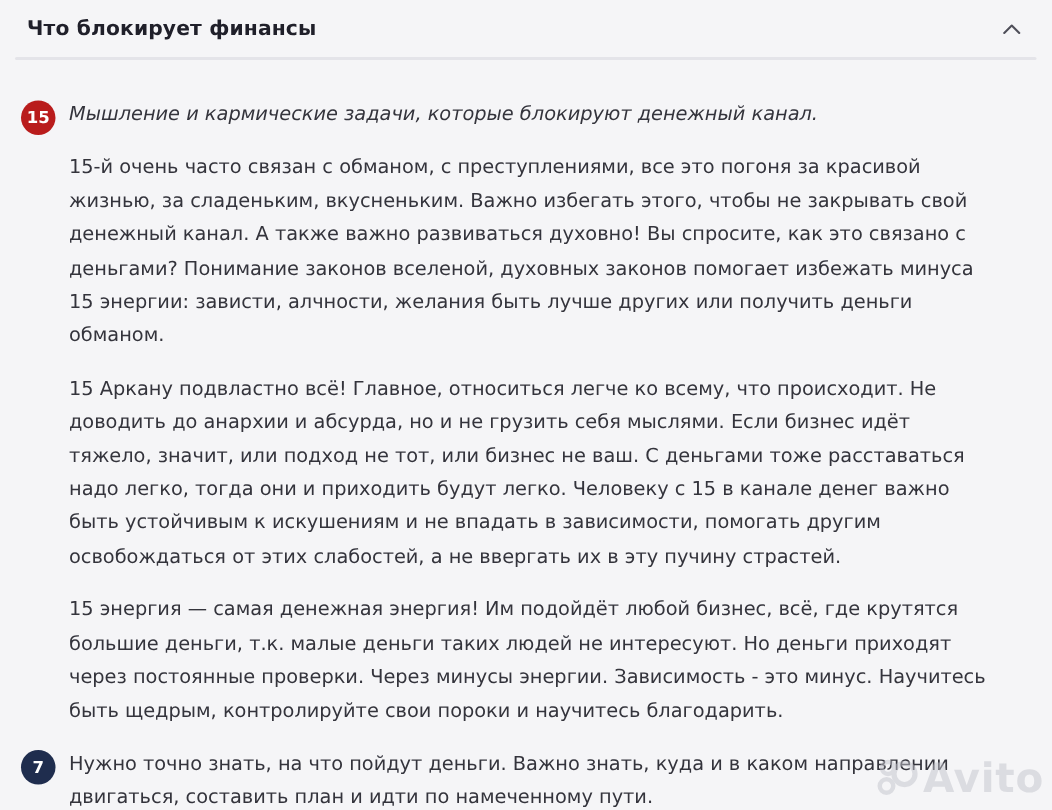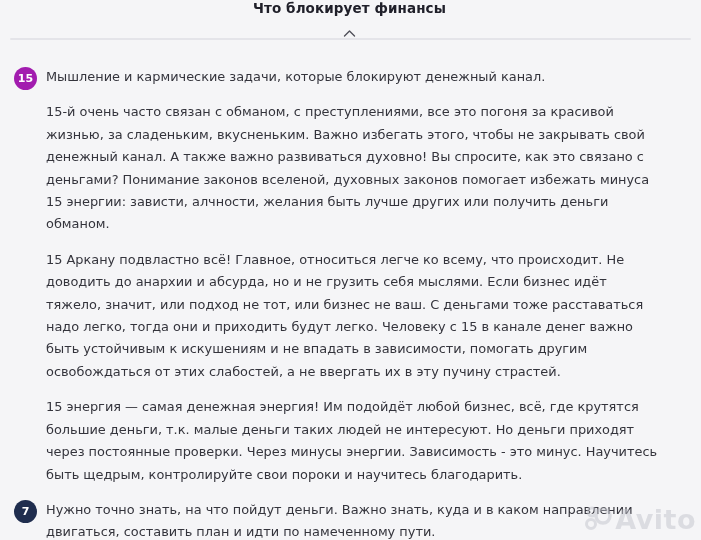--- a/index.html
+++ b/index.html
@@ -13,21 +13,20 @@
   }
   .panel { width: 100%; height: 100%; position: relative; }
 
   .section-header {
     height: 38px;
     display: flex;
     align-items: center;
     justify-content: space-between;
     padding: 0 20px 0 18px;
     cursor: pointer;
-    flex-direction: column;
   }
   .section-title {
     font-size: 13.5px;
     font-weight: bold;
     color: #20202a;
     letter-spacing: 0.1px;
   }
   .chevron { display: flex; align-items: center; }
 
   .header-divider {
@@ -51,21 +50,21 @@
     font-size: 11px;
     font-weight: bold;
     display: flex;
     align-items: center;
     justify-content: center;
     margin-top: 1px;
     margin-right: 9px;
   }
   .item-body { width: 618px; font-size: 12.9px; line-height: 22.4px; }
   .item-body p { margin: 0 0 13px 0; }
-  .lead-italic { }
+  .lead-italic { font-style: italic; }
   .emphasis { font-weight: bold; font-style: italic; }
 
   .watermark {
     position: absolute;
     right: 5px;
     bottom: 4px;
     display: flex;
     align-items: center;
     opacity: 0.5;
     pointer-events: none;
@@ -90,21 +89,21 @@
         <polyline points="1.5,7 6.5,2 11.5,7" fill="none" stroke="#50505a" stroke-width="1.4" stroke-linecap="round" stroke-linejoin="round"></polyline>
       </svg>
     </span>
   </div>
 
   <div class="header-divider"></div>
 
   <div class="section-content">
 
     <div class="numbered-item">
-      <div class="item-badge" style="background-color: #a21caf;">15</div>
+      <div class="item-badge" style="background-color: #b91c1c;">15</div>
       <div class="item-body">
         <p class="lead-italic">Мышление и кармические задачи, которые блокируют денежный канал.</p>
         <p>15-й очень часто связан с обманом, с преступлениями, все это погоня за красивой жизнью, за сладеньким, вкусненьким. Важно избегать этого, чтобы не закрывать свой денежный канал. А также важно развиваться духовно! Вы спросите, как это связано с деньгами? Понимание законов вселеной, духовных законов помогает избежать минуса 15 энергии: зависти, алчности, желания быть лучше других или получить деньги обманом.</p>
         <p>15 Аркану подвластно всё! Главное, относиться легче ко всему, что происходит. Не доводить до анархии и абсурда, но и не грузить себя мыслями. Если бизнес идёт тяжело, значит, или подход не тот, или бизнес не ваш. С деньгами тоже расставаться надо легко, тогда они и приходить будут легко. Человеку с 15 в канале денег важно быть устойчивым к искушениям и не впадать в зависимости, помогать другим освобождаться от этих слабостей, а не ввергать их в эту пучину страстей.</p>
         <p>15 энергия — самая денежная энергия! Им подойдёт любой бизнес, всё, где крутятся большие деньги, т.к. малые деньги таких людей не интересуют. Но деньги приходят через постоянные проверки. Через минусы энергии. Зависимость - это минус. Научитесь быть щедрым, контролируйте свои пороки и научитесь благодарить.</p>
       </div>
     </div>
 
     <div class="numbered-item">
       <div class="item-badge" style="background-color: rgb(31, 45, 78);">7</div>

